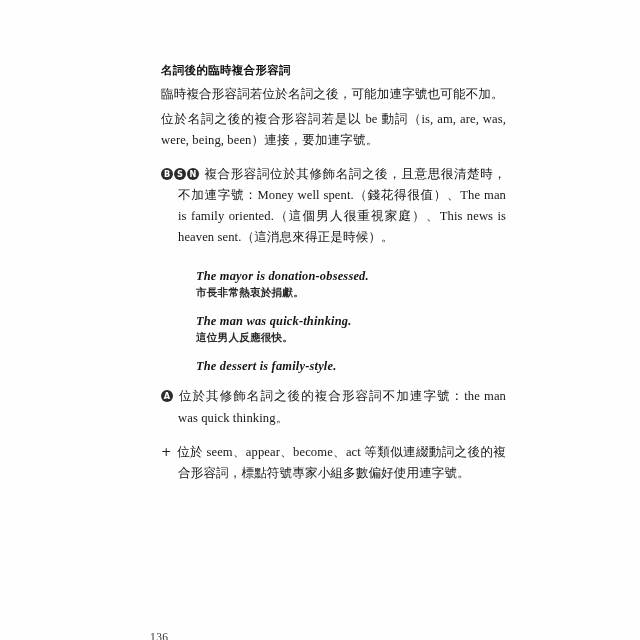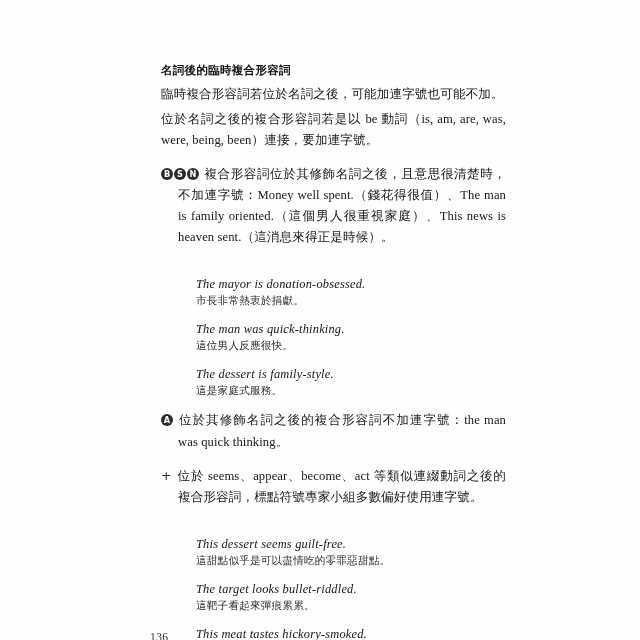--- a/index.html
+++ b/index.html
@@ -89,22 +89,23 @@
     text-indent: 0;
     font-family: "DejaVu Sans", "Liberation Sans", sans-serif;
     font-size: 12.5px;
     font-weight: normal;
     color: #202020;
     margin-right: 4px;
   }
 
   
   .examples {
-    margin-top: 28px;
+    margin-top: 20px;
     margin-left: 35px;
+    font-weight: bold;
   }
   .example {
     margin-bottom: 13px;
   }
   .example:last-child { margin-bottom: 0; }
 
   .example-en {
     font-family: "Liberation Serif", "DejaVu Serif", serif;
     font-style: italic;
     font-size: 12.4px;
@@ -153,44 +154,29 @@
       <div class="example">
         <p class="example-en">The mayor is donation-obsessed.</p>
         <p class="example-zh">市長非常熱衷於捐獻。</p>
       </div>
       <div class="example">
         <p class="example-en">The man was quick-thinking.</p>
         <p class="example-zh">這位男人反應很快。</p>
       </div>
       <div class="example">
         <p class="example-en">The dessert is family-style.</p>
-        <p class="example-zh">這是家庭式服務。</p>
       </div>
     </div>
 
     <p class="para marked spaced-top">
       <span class="badge-group"><span class="badge">A</span></span><span>位於其修飾名詞之後的複合形容詞不加連字號：the man was quick thinking。</span>
     </p>
 
     <p class="para marked spaced-top">
-      <span class="plus-marker">+</span><span>位於 seems、appear、become、act 等類似連綴動詞之後的複合形容詞，標點符號專家小組多數偏好使用連字號。</span>
+      <span class="plus-marker">+</span><span>位於 seem、appear、become、act 等類似連綴動詞之後的複合形容詞，標點符號專家小組多數偏好使用連字號。</span>
     </p>
 
-    <div class="examples">
-      <div class="example">
-        <p class="example-en">This dessert seems guilt-free.</p>
-        <p class="example-zh">這甜點似乎是可以盡情吃的零罪惡甜點。</p>
-      </div>
-      <div class="example">
-        <p class="example-en">The target looks bullet-riddled.</p>
-        <p class="example-zh">這靶子看起來彈痕累累。</p>
-      </div>
-      <div class="example">
-        <p class="example-en">This meat tastes hickory-smoked.</p>
-        <p class="example-zh">這肉嚐起來有山核桃煙燻的味道。</p>
-      </div>
-    </div>
 
   </div>
 
   <div class="page-number">136</div>
 
 </div>
 
 </body></html>

